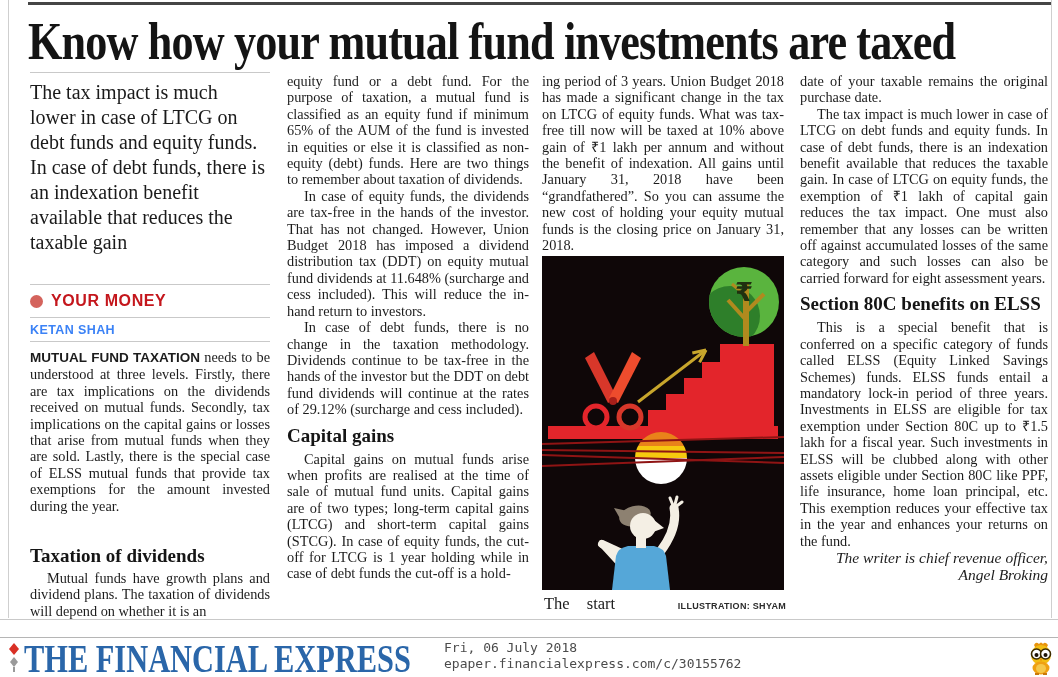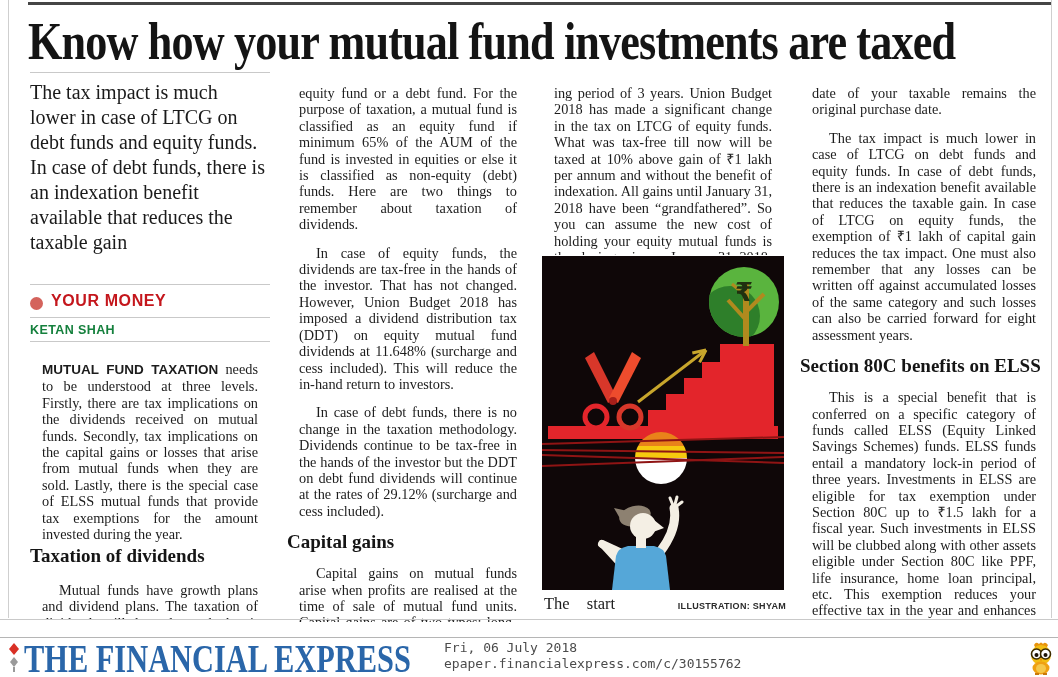--- a/index.html
+++ b/index.html
@@ -7,29 +7,29 @@
          font-family:"Liberation Serif",serif;color:#1c1c1c;}
   .abs{position:absolute;}
   .rule{background:#c9c9c9;height:1px;}
   .vrule{background:#cfcfcf;width:1px;}
 
   .headline{font-size:52px;font-weight:bold;letter-spacing:-1px;white-space:nowrap;
             transform:scaleX(.85);transform-origin:left top;color:#141414;line-height:1;}
 
   .standfirst{font-size:20px;line-height:25px;color:#1a1a1a;}
 
-  .section-row{display:flex;align-items:flex-end;gap:8px;}
+  .section-row{display:flex;align-items:center;gap:8px;}
   .dot{width:13px;height:13px;border-radius:50%;background:#d4635c;}
   .section-label{font-family:"Liberation Sans",sans-serif;font-weight:bold;font-size:16px;
                  letter-spacing:.6px;color:#c4161c;}
   .byline{font-family:"Liberation Sans",sans-serif;font-weight:bold;font-size:12.5px;
-          letter-spacing:.4px;color:#15803d;}
+          letter-spacing:.4px;color:#3b82f6;}
 
   .bodytext{font-size:14.3px;line-height:16.4px;text-align:justify;color:#1c1c1c;}
-  .bodytext p{margin:12px;}
+  .bodytext p{margin:0;}
   .bodytext p.ind{text-indent:17px;}
   .leadin{font-family:"Liberation Sans",sans-serif;font-weight:bold;font-size:13.5px;}
   .subhead{font-size:19px;font-weight:600;color:#151515;line-height:22px;}
   .flow .subhead{margin:7px 2px 4px 0;}
 
   .caption-row{display:flex;justify-content:space-between;align-items:baseline;width:242px;}
   .caption{font-size:16.5px;word-spacing:13px;color:#1c1c1c;}
   .credit{font-family:"Liberation Sans",sans-serif;font-weight:bold;font-size:9px;
           letter-spacing:.3px;color:#2b2b2b;}
 

